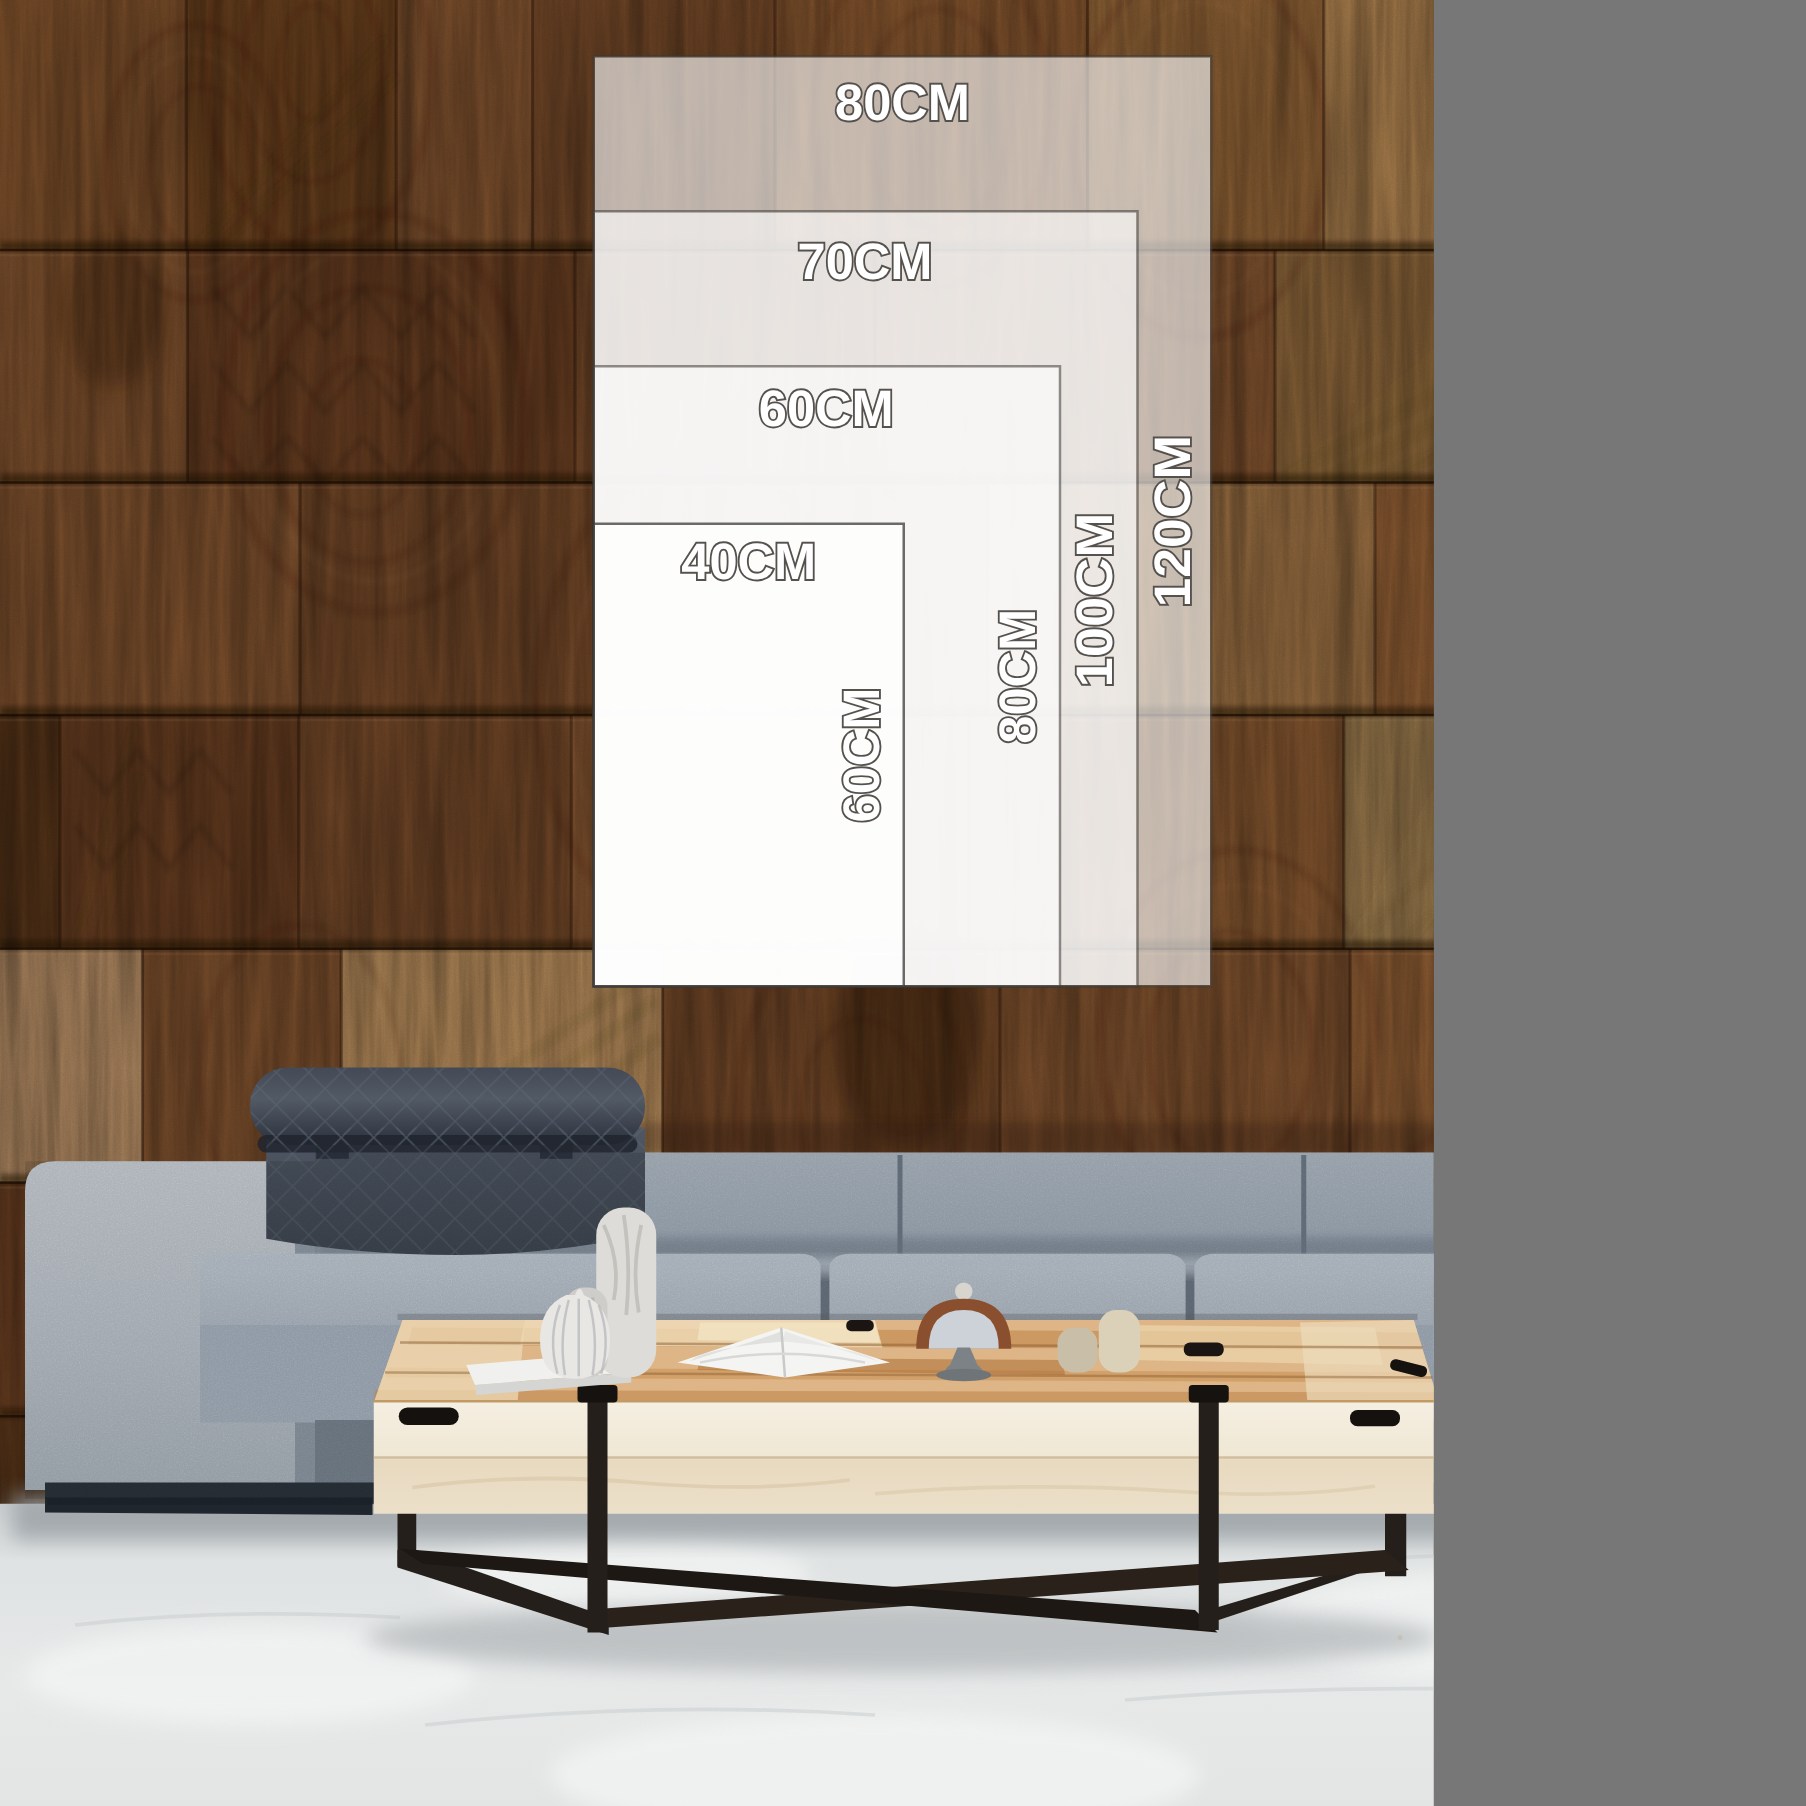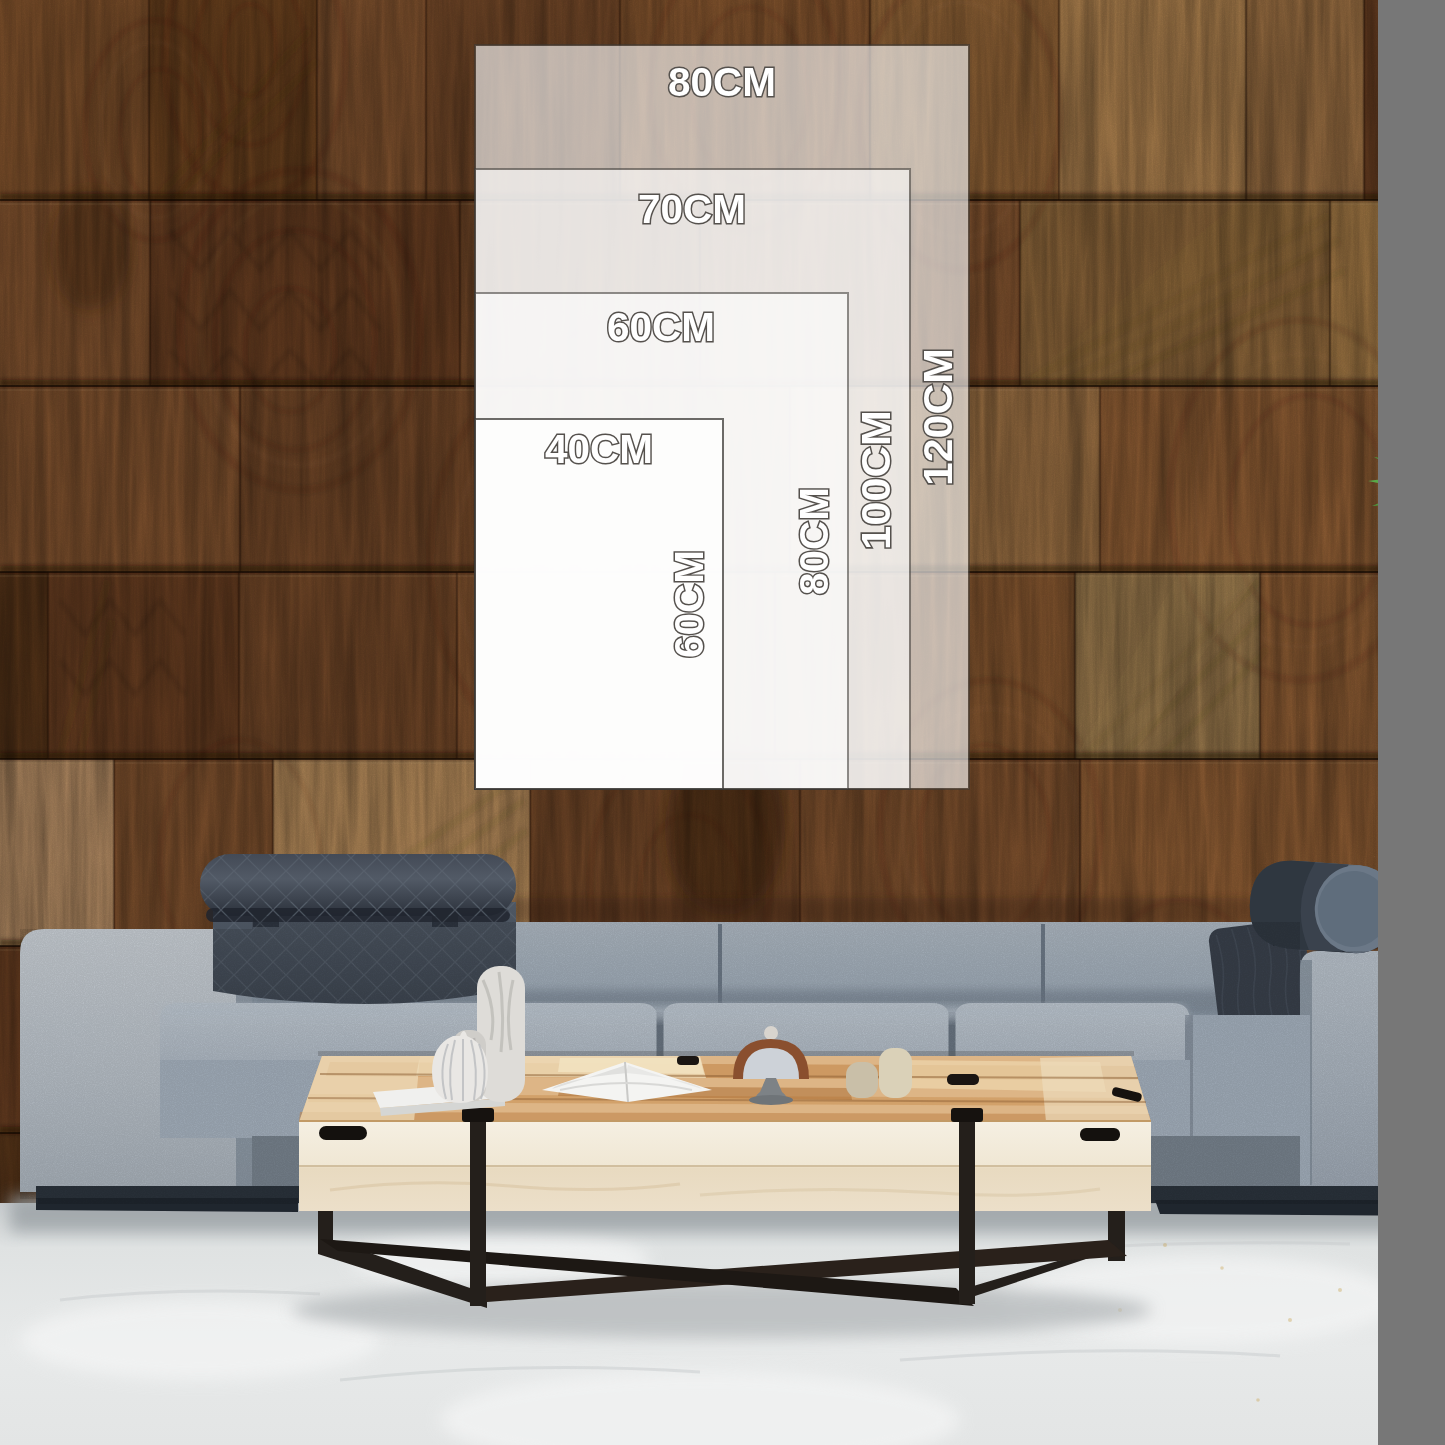--- a/index.html
+++ b/index.html
@@ -1,16 +1,16 @@
 <!DOCTYPE html>
 <html><head>
 <meta charset="utf-8">
 <style>
   html,body{margin:0;padding:0;background:#777;}
-  #stage{position:relative;width:1378px;height:1445px;overflow:hidden;
+  #stage{position:relative;width:1147px;height:1445px;overflow:hidden;
     font-family:"Liberation Sans", sans-serif;}
   svg{display:block}
 </style>
 </head>
 <body>
 <div id="stage">
 <svg width="1445" height="1445" viewBox="0 0 1445 1445" xmlns="http://www.w3.org/2000/svg">
 <defs>
   <filter id="grain" x="-5%" y="-5%" width="110%" height="110%">
     <feTurbulence type="fractalNoise" baseFrequency="0.9" numOctaves="2" seed="7" result="n"></feTurbulence>

